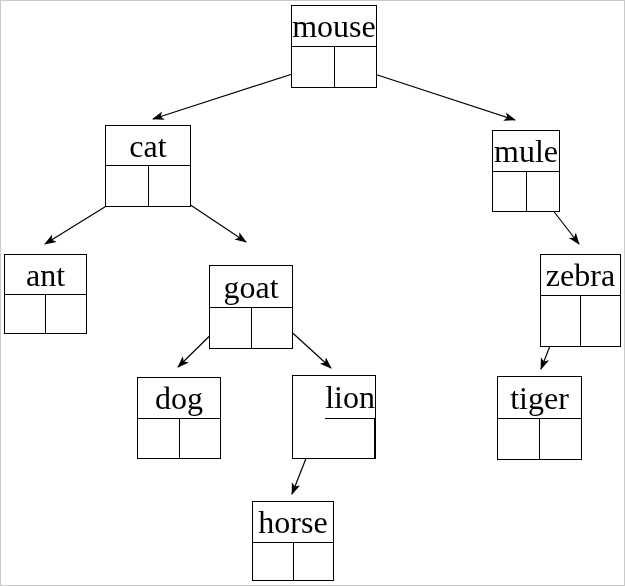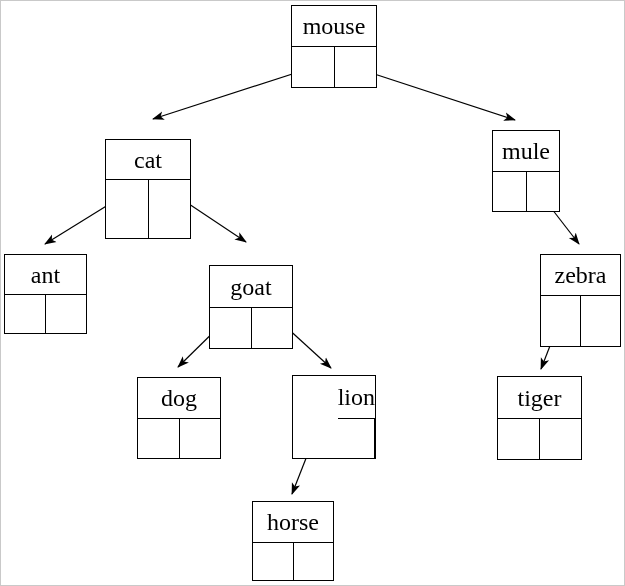--- a/index.html
+++ b/index.html
@@ -35,21 +35,21 @@
     background: var(--bg, #ffffff);
     display: flex;
     flex-direction: column;
   }
   .node-label {
     box-sizing: border-box;
     border-bottom: 1px solid var(--line, #000000);
     display: flex;
     align-items: center;
     justify-content: center;
-    font-size: 24px;
+    font-size: 32px;
     line-height: 1;
     color: var(--text, #000000);
     flex: 0 0 auto;
   }
   .node-cells {
     flex: 1 1 auto;
     display: flex;
   }
   .cell {
     flex: 1 1 0;
@@ -83,21 +83,21 @@
       <line x1="313" y1="437" x2="291" y2="493" class="arrow-line" marker-end="url(#arrowhead)"></line>
     </svg>
   <div id="nodes">
       <div class="tree-node" style="left: 290px; top: 4px; width: 86px; height: 83px;">
         <div class="node-label" style="height:41px">mouse</div>
         <div class="node-cells">
           <div class="cell left"></div>
           <div class="cell"></div>
         </div>
       </div>
-      <div class="tree-node" style="left: 104px; top: 138px; width: 86px; height: 100px;">
+      <div class="tree-node" style="left: 104px; top: 124px; width: 86px; height: 82px;">
         <div class="node-label" style="height:40px">cat</div>
         <div class="node-cells">
           <div class="cell left"></div>
           <div class="cell"></div>
         </div>
       </div>
       <div class="tree-node" style="left: 491px; top: 129px; width: 68px; height: 82px;">
         <div class="node-label" style="height:41px">mule</div>
         <div class="node-cells">
           <div class="cell left"></div>

